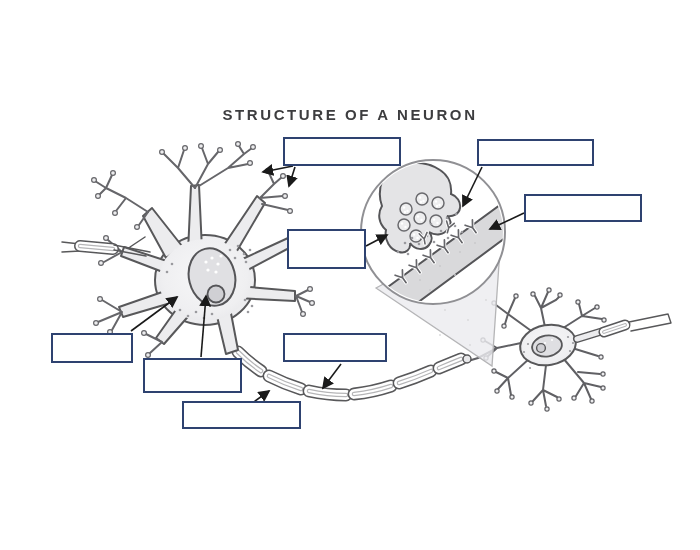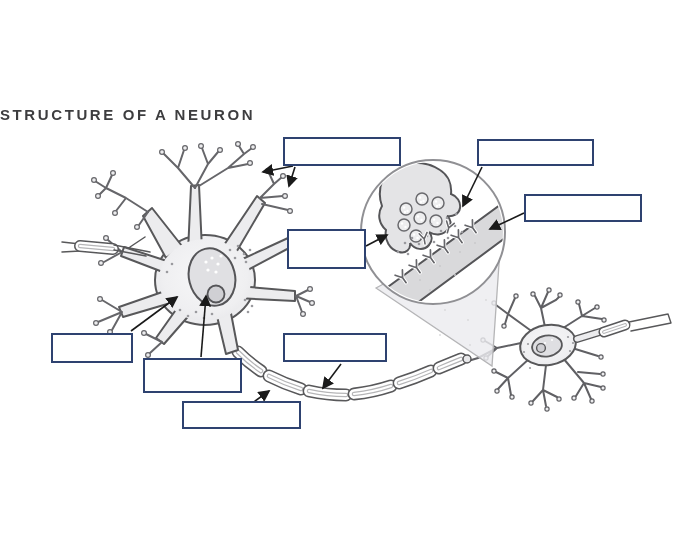--- a/index.html
+++ b/index.html
@@ -1,19 +1,19 @@
 <!DOCTYPE html>
 <html><head>
 <meta charset="utf-8">
 <style>
   html,body{margin:0;padding:0;background:#ffffff;}
   #stage{position:relative;width:700px;height:550px;background:#ffffff;overflow:hidden;
          font-family:"Liberation Sans", sans-serif;}
   #art{position:absolute;left:0;top:0;}
-  #title{position:absolute;left:0;top:106px;width:700px;
+  #title{position:absolute;left:0;top:106px;width:700px;text-align:center;
          font-size:15px;font-weight:bold;letter-spacing:2.6px;color:#3d3d3f;}
   .abox{position:absolute;box-sizing:border-box;background:#ffffff;border:2px solid #2e4270;
         font-size:12px;color:#222;display:flex;align-items:center;justify-content:center;cursor:pointer;}
 </style>
 </head>
 <body>
 
 <div id="stage">
 
   <div id="title">STRUCTURE OF A NEURON</div>

